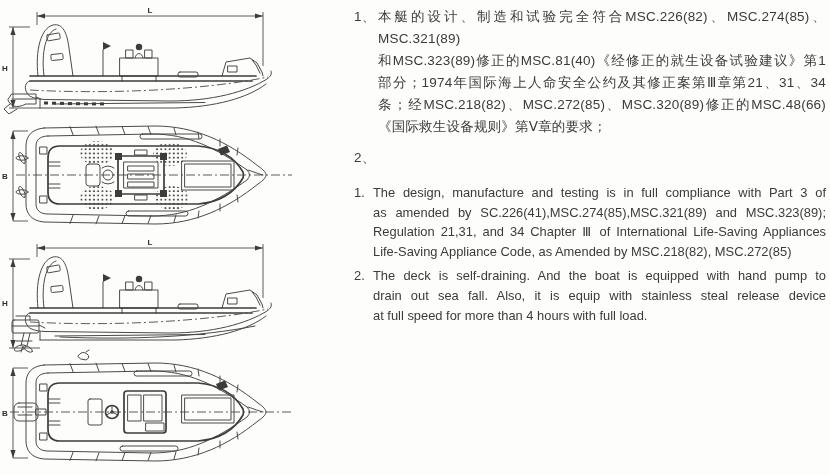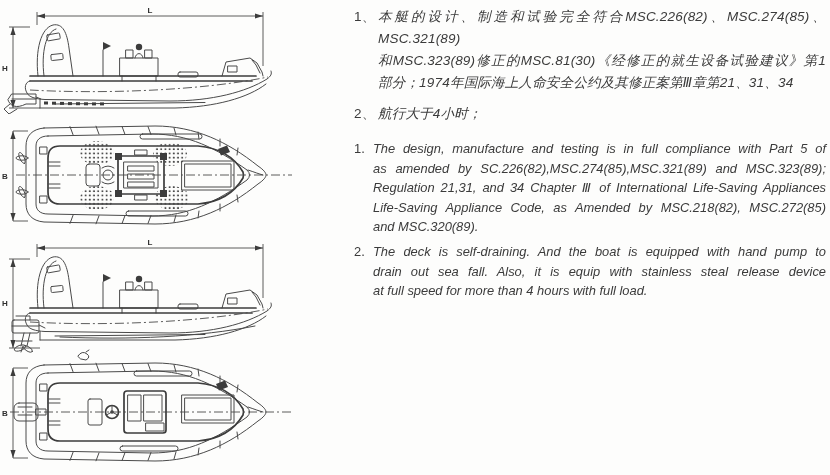--- a/index.html
+++ b/index.html
@@ -21,21 +21,21 @@
   .ln-bold  { fill:none; stroke:#3c3c3c; stroke-width:1.7; stroke-linecap:round; stroke-linejoin:round; }
   .ln-dash  { fill:none; stroke:#4a4a4a; stroke-width:0.9; stroke-dasharray:9 3 2 3; }
   .fill-ink { fill:#3c3c3c; stroke:none; }
   .dim-line { fill:none; stroke:#4a4a4a; stroke-width:0.9; }
   .dim-text { fill:#2e2e2e; font-size:8px; font-weight:bold; font-family:"Liberation Sans",sans-serif; }
   
   .textcol { position:absolute; left:354px; top:6px; width:472px; }
   .para { display:flex; align-items:flex-start; }
   .para .num { flex:0 0 23px; white-space:nowrap; }
   .para .lines { flex:1 1 auto; min-width:0; }
-  .para .lines > div { text-align:justify; text-align-last:justify;font-style:italic; }
+  .para .lines > div { text-align:justify; text-align-last:justify; }
   .para .lines > div:last-child { text-align-last:left; }
   .cn { font-size:13.5px; line-height:22px; letter-spacing:0.2px; color:#3b3b3b; }
   .cn .num { flex-basis:24px; }
   .en { font-size:12.9px; line-height:19.6px; color:#3b3b3b; }
   .en .num { flex-basis:19px; }
   .cn.p1 { margin-bottom:9px; }
   .cn.p2 { margin-bottom:0; }
   .en.p1 { margin-top:14px; margin-bottom:5px; }
 </style>
 </head>
@@ -291,40 +291,40 @@
       </svg>
     </figure>
   </div>
 
   <div class="textcol">
 
     <div class="para cn p1">
       <span class="num">1、</span>
       <div class="lines">
           <div>本艇的设计、制造和试验完全符合MSC.226(82)、MSC.274(85)、MSC.321(89)</div>
-          <div>和MSC.323(89)修正的MSC.81(30)《经修正的就生设备试验建议》第1</div>
+          <div>和MSC.323(89)修正的MSC.81(40)《经修正的就生设备试验建议》第1</div>
           <div>部分；1974年国际海上人命安全公约及其修正案第Ⅲ章第21、31、34</div>
+          <div>条；经MSC.218(82)、MSC.272(85)、MSC.320(89)修正的MSC.48(66)</div>
+          <div>《国际救生设备规则》第Ⅴ章的要求；</div>
         </div>
     </div>
 
     <div class="para cn p2">
       <span class="num">2、</span>
       <div class="lines">
-          <div>航行大于4小时；</div>
         </div>
     </div>
 
     <div class="para en p1">
       <span class="num">1.</span>
       <div class="lines">
-          <div>The design, manufacture and testing is in full compliance with Part 5 of</div>
-          <div>as amended by SC.226(82),MSC.274(85),MSC.321(89) and MSC.323(89);</div>
+          <div>The design, manufacture and testing is in full compliance with Part 3 of</div>
+          <div>as amended by SC.226(41),MSC.274(85),MSC.321(89) and MSC.323(89);</div>
           <div>Regulation 21,31, and 34 Chapter Ⅲ of International Life-Saving Appliances</div>
           <div>Life-Saving Appliance Code, as Amended by MSC.218(82), MSC.272(85)</div>
-          <div>and MSC.320(89).</div>
         </div>
     </div>
 
     <div class="para en p2">
       <span class="num">2.</span>
       <div class="lines">
           <div>The deck is self-draining. And the boat is equipped with hand pump to</div>
           <div>drain out sea fall. Also, it is equip with stainless steal release device</div>
           <div>at full speed for more than 4 hours with full load.</div>
         </div>

